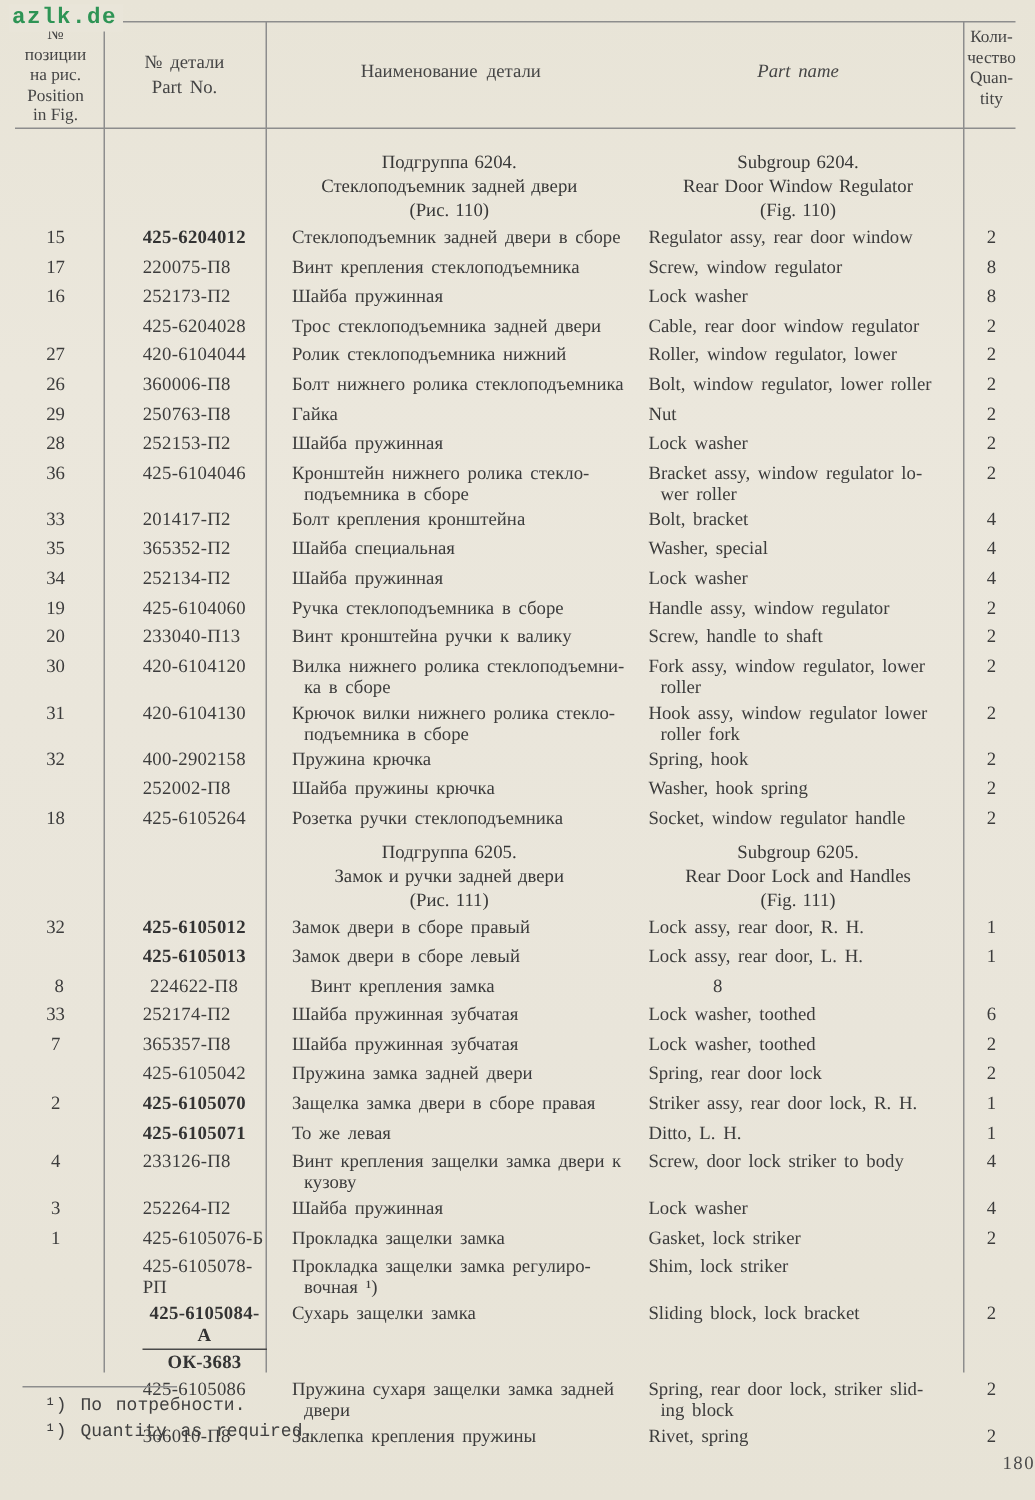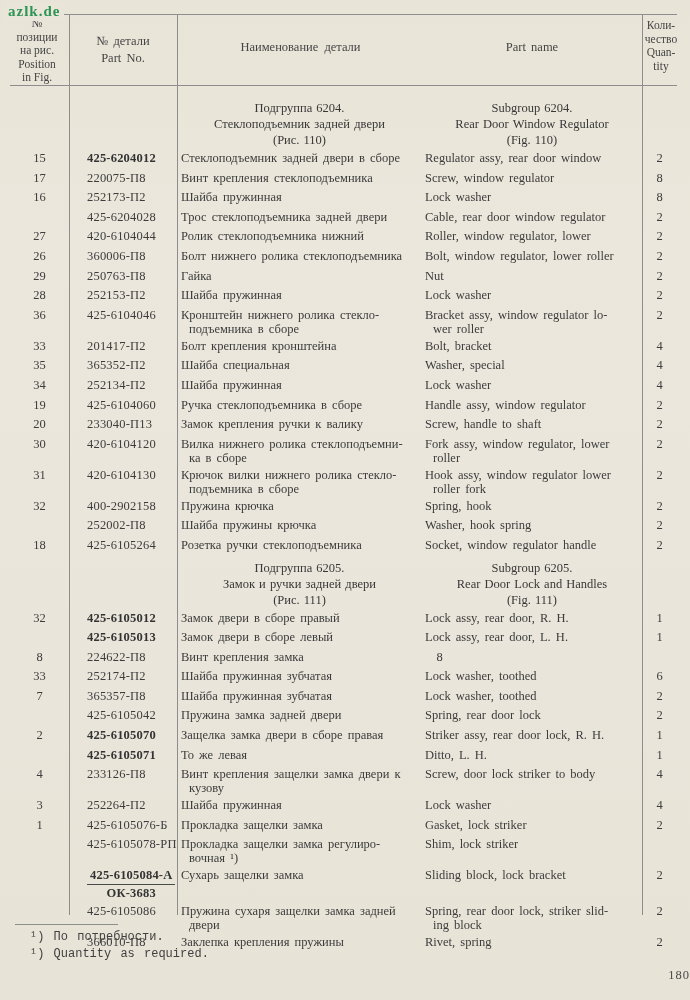--- a/index.html
+++ b/index.html
@@ -6,49 +6,49 @@
   .page{
     position:relative;
     width:690px;height:1000px;
     background:linear-gradient(180deg,#e8e4d7 0%,#ebe7dc 25%,#e9e5da 70%,#e7e3d6 100%);
     font-family:"Liberation Serif","DejaVu Serif",serif;
     color:#3c3c3c;
     overflow:hidden;
   }
   .watermark{
     position:absolute;left:6px;top:3px;z-index:5;
-    font-family:Liberation Serif, serif;
+    font-family:Liberation Mono, monospace;
     font-size:15px;font-weight:bold;letter-spacing:1px;
     color:#2e9455;background:#e9e5d9;padding:0 4px 1px 2px;
   }
   .hline{position:absolute;background:#8d8d8d;height:1px;}
   .vline{position:absolute;background:#8d8d8d;width:1px;}
   .line-top{left:10px;top:14px;width:667px;}
   .line-headsep{left:10px;top:85px;width:667px;}
   .v1{left:69px;top:14px;height:901px;}
   .v2{left:177px;top:14px;height:901px;}
   .v3{left:642px;top:14px;height:901px;}
 
   .th{position:absolute;text-align:center;white-space:pre-line;color:#454545;}
   .th-pos{left:8px;top:17px;width:58px;font-size:11.5px;line-height:13.5px;}
   .th-part{left:70px;top:33px;width:106px;font-size:12.5px;line-height:17px;word-spacing:2px;}
   .th-name-ru{left:179px;top:40px;width:243px;font-size:12.5px;word-spacing:3px;}
-  .th-name-en{left:424px;top:40px;width:216px;font-size:12.5px;word-spacing:2px;}
+  .th-name-en{left:424px;top:40px;width:216px;font-size:12.5px;word-spacing:2px;font-style:italic;}
   .th-qty{left:643px;top:19px;width:36px;font-size:11.5px;line-height:13.5px;}
 
   .tbody{
     position:absolute;left:10px;top:95px;width:667px;
     display:flex;flex-direction:column;
   }
   .sec-head{display:flex;margin-top:5px;font-weight:normal;color:#383838;}
   .sec-head .spacer{width:167px;}
   .sec-ru{width:245px;text-align:center;white-space:pre-line;font-size:12.5px;line-height:16px;word-spacing:1px;}
   .sec-en{width:220px;text-align:center;white-space:pre-line;font-size:12.5px;line-height:16px;word-spacing:1px;}
 
-  .row{display:flex;align-items:flex-start;min-height:19.6px;}
+  .row{display:flex;align-items:flex-start;min-height:19.6px;gap:13px;}
   .row > div{font-size:12.5px;line-height:14px;padding-top:3px;}
   .c-pos{width:59px;text-align:center;}
   .c-part{width:108px;padding-left:18px;box-sizing:border-box;letter-spacing:0.2px;}
   .c-part.bold{font-weight:bold;color:#333;}
   .c-ru{width:245px;box-sizing:border-box;padding-left:12px;text-indent:-8px;white-space:pre-line;word-spacing:2px;}
   .c-en{width:220px;box-sizing:border-box;padding-left:11px;text-indent:-8px;white-space:pre-line;word-spacing:2px;}
   .c-qty{width:35px;text-align:center;}
 
   .frac{display:inline-block;text-align:center;font-weight:bold;color:#333;}
   .frac .ftop{display:block;border-bottom:1px solid #4a4a4a;padding:0 3px 1px 3px;line-height:15px;}
@@ -200,21 +200,21 @@
     <div class="c-pos">19</div>
     <div class="c-part">425-6104060</div>
     <div class="c-ru">Ручка стеклоподъемника в сборе</div>
     <div class="c-en">Handle assy, window regulator</div>
     <div class="c-qty">2</div>
   </div>
 
   <div class="row">
     <div class="c-pos">20</div>
     <div class="c-part">233040-П13</div>
-    <div class="c-ru">Замок крепления ручки к валику</div>
+    <div class="c-ru">Винт кронштейна ручки к валику</div>
     <div class="c-en">Screw, handle to shaft</div>
     <div class="c-qty">2</div>
   </div>
 
   <div class="row">
     <div class="c-pos">30</div>
     <div class="c-part">420-6104120</div>
     <div class="c-ru">Вилка нижнего ролика стеклоподъемни-
 ка в сборе</div>
     <div class="c-en">Fork assy, window regulator, lower

